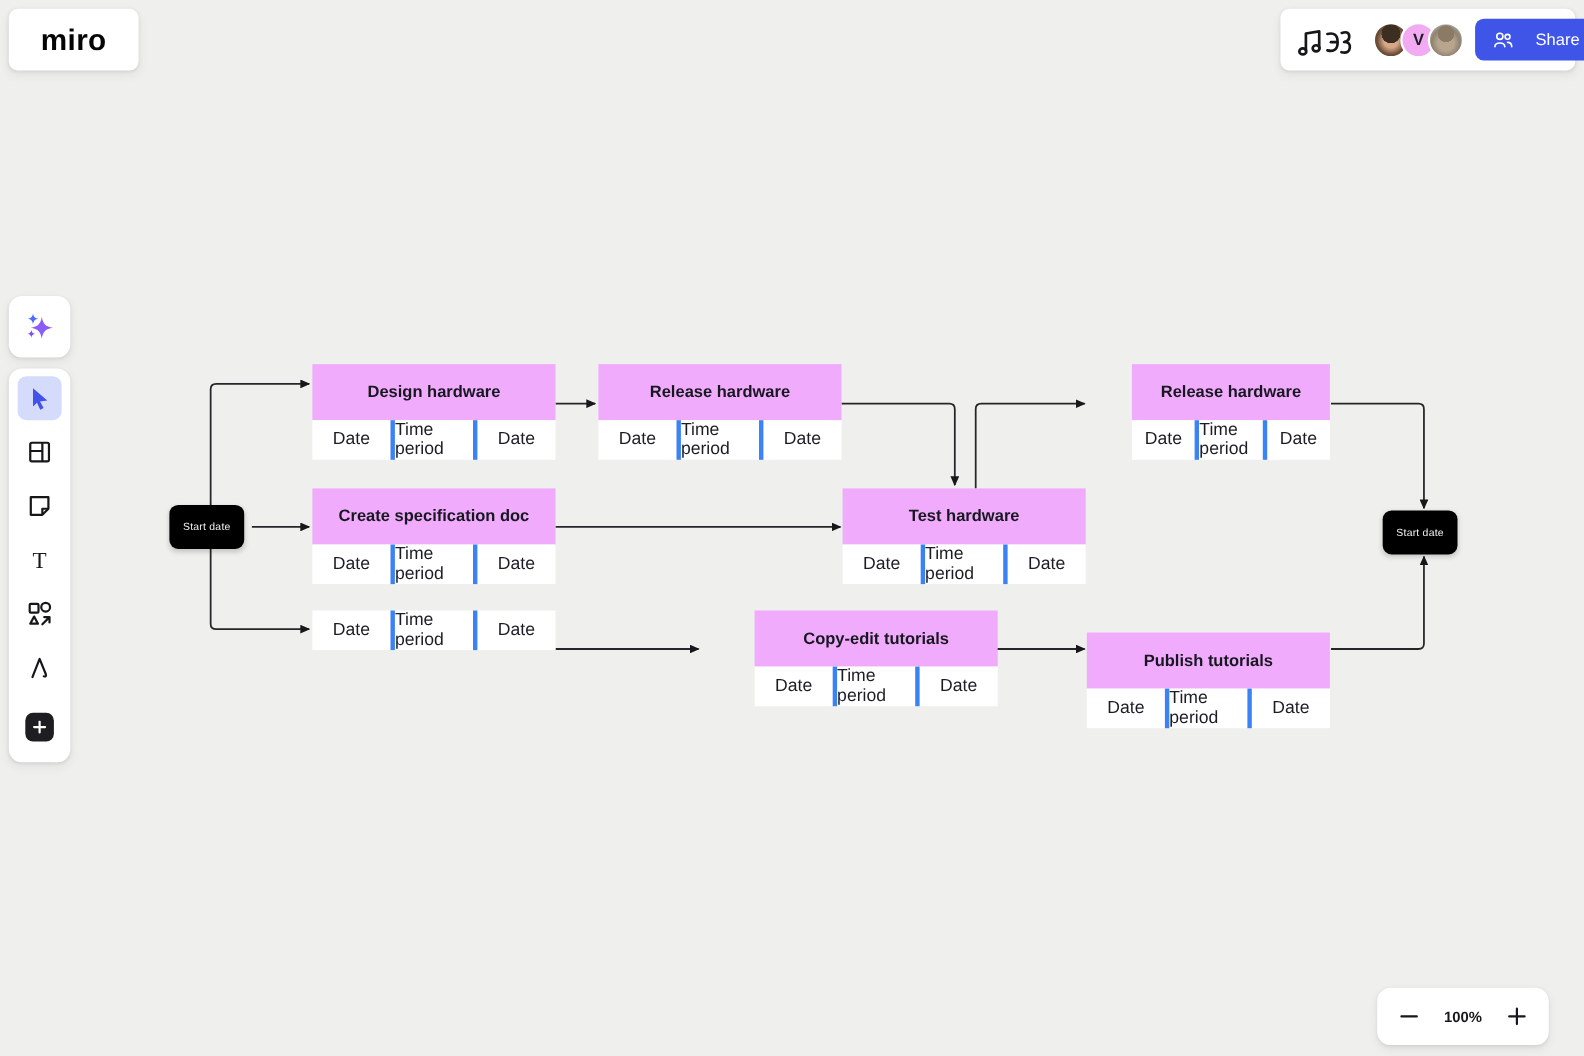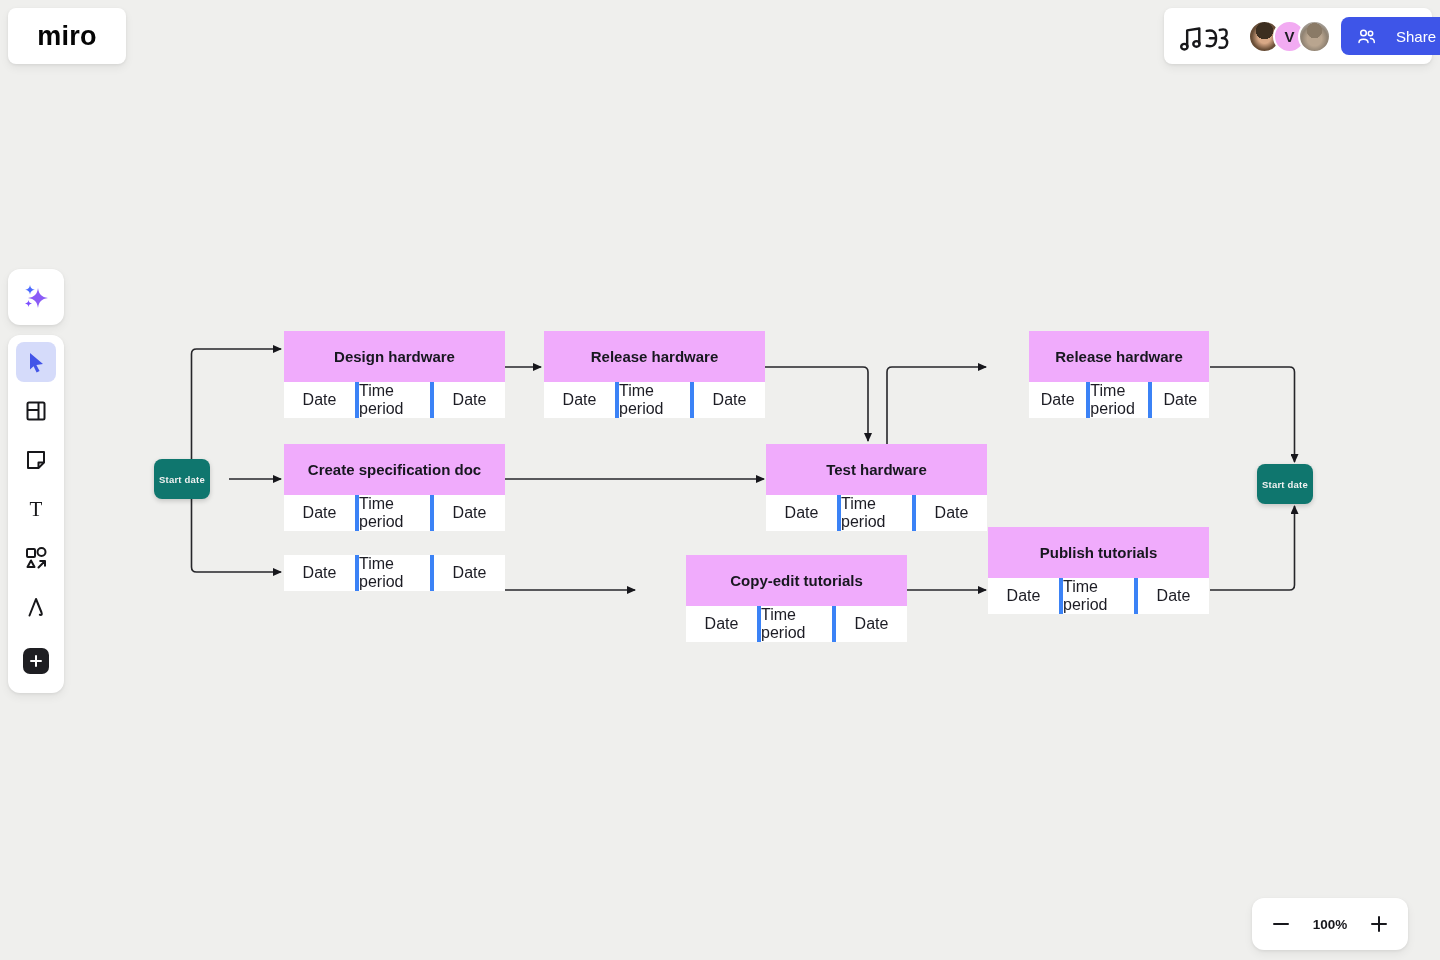--- a/index.html
+++ b/index.html
@@ -55,24 +55,24 @@
 
   
   .connector-layer { position:absolute; left:0; top:0; width:1440px; height:960px; }
   .task { position:absolute; width:221px; cursor:pointer; }
   .task-header { height:51px; background:#f0abfc; display:flex; align-items:center;
     justify-content:center; font-size:15px; font-weight:bold; color:#17171F; }
   .task-body { display:flex; height:36px; background:#fff; }
   .task-cell { flex:1; display:flex; align-items:center; justify-content:center;
     font-size:16px; color:#1C1C24; }
   .task-cell + .task-cell { border-left:4px solid #3b82f6; }
-  .milestone { position:absolute; width:56px; height:40px; background:#0f766e;
+  .milestone { position:absolute; width:68px; height:40px; background:#000000;
     border-radius:8px; color:#F1F1F1; font-size:9.5px; letter-spacing:.2px;
     display:flex; align-items:center; justify-content:center; cursor:pointer;
-    box-shadow:0 2px 5px rgba(0,0,0,.18);font-weight:bold; }
+    box-shadow:0 2px 5px rgba(0,0,0,.18); }
 
   
   .zoom-card { left:1252px; top:898px; width:156px; height:52px; border-radius:12px;
     display:flex; align-items:center; justify-content:space-between; padding:14px 10px; }
   .zoom-btn { width:38px; height:38px; border-radius:8px; display:flex; align-items:center;
     justify-content:center; cursor:pointer; background:transparent; border:none; }
   .zoom-level { font-size:13.5px; font-weight:bold; color:#17171C; cursor:pointer; }
 </style>
 </head>
 <body>
@@ -153,21 +153,21 @@
 
 <div class="task" style="left:673px; top:555px;margin-left:13px;">
   <div class="task-header">Copy-edit tutorials</div>
   <div class="task-body">
     <div class="task-cell">Date</div>
     <div class="task-cell">Time period</div>
     <div class="task-cell">Date</div>
   </div>
 </div>
 
-<div class="task" style="left:988px; top:527px;">
+<div class="task" style="left:988px; top:575px;">
   <div class="task-header">Publish tutorials</div>
   <div class="task-body">
     <div class="task-cell">Date</div>
     <div class="task-cell">Time period</div>
     <div class="task-cell">Date</div>
   </div>
 </div>
 
 <div class="milestone" style="left:154px; top:459px;">
   <span>Start date</span>

